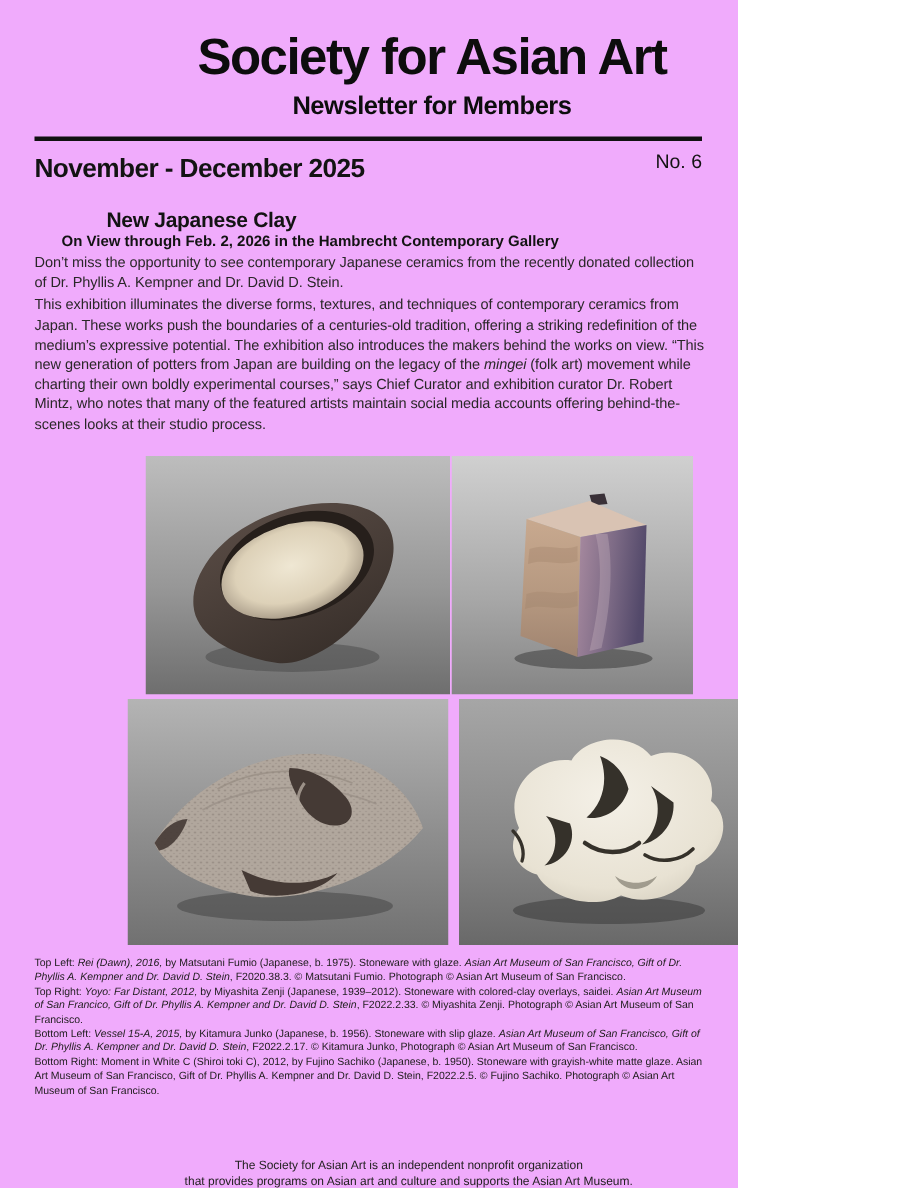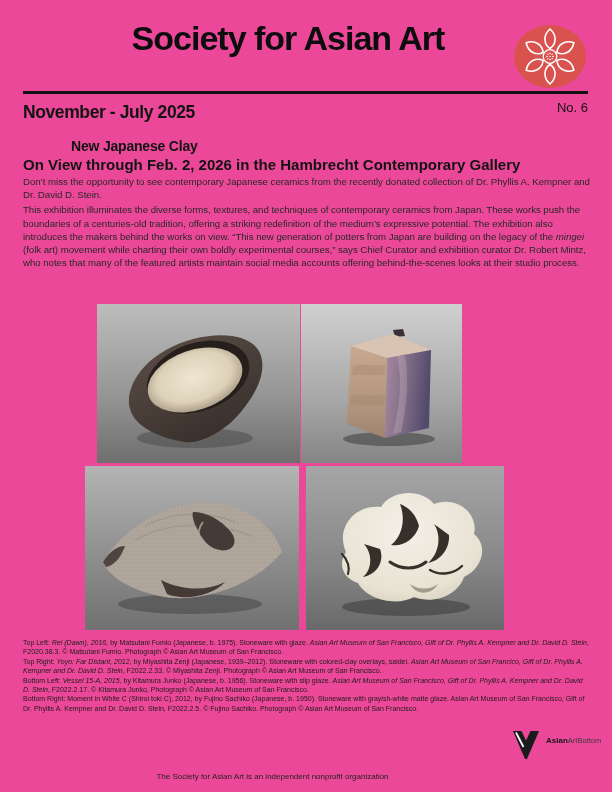--- a/index.html
+++ b/index.html
@@ -2,39 +2,39 @@
 <html style="--accent-red: #D9524E; --rule-black: #111111; --text-black: #211E1E;"><head>
 <meta charset="utf-8">
 <style>
   :root{
     --accent-red:#D9524E;
     --rule-black:#111111;
     --text-black:#211E1E;
   }
   html,body{margin:0;padding:0;background:#ffffff;}
   body{font-family:"Liberation Sans", sans-serif; color:var(--text-black);}
-  .page{position:relative;width:612px;height:792px;background:#ec4899;overflow:hidden;}
+  .page{position:relative;width:492px;height:792px;background:#f0abfc;overflow:hidden;}
 
   
   .masthead-text{position:absolute;left:0;top:21px;width:576px;text-align:center;}
   .masthead-title{margin:0;font-size:34px;font-weight:bold;letter-spacing:-1px;color:#0d0d0d;line-height:1.05;}
   .masthead-subtitle{margin:4px 0 0;font-size:17px;font-weight:bold;letter-spacing:-0.3px;color:#0d0d0d;}
   .flower-logo{position:absolute;left:513px;top:24px;width:74px;height:65px;}
 
   .rule{position:absolute;left:23px;right:24px;top:91px;height:3px;background:var(--rule-black);}
 
   
   .issue-row{position:absolute;left:23px;right:24px;top:100px;display:flex;justify-content:space-between;align-items:flex-start;}
   .issue-date{font-size:17.5px;font-weight:bold;letter-spacing:-0.4px;color:#131313;margin-top:2px;}
   .issue-number{font-size:13px;font-weight:normal;color:#131313;}
 
   
   .article{position:absolute;left:23px;right:22px;top:138px;}
   .article-title{margin:0;font-size:14px;font-weight:bold;letter-spacing:-0.2px;color:#131313;padding-left:48px;}
-  .article-subtitle{margin:2px 0 0;font-size:15px;font-weight:bold;color:#131313;}
+  .article-subtitle{margin:2px 18px 0;font-size:10px;font-weight:bold;color:#131313;}
   .article p{margin:2px 0 0;font-size:9.7px;line-height:13.2px;letter-spacing:-0.05px;color:#2a2728;}
 
   
   .collage{position:absolute;left:0;top:304px;width:612px;height:330px;}
   .photo{position:absolute;display:block;}
   .photo svg{display:block;width:100%;height:100%;}
   .ph1{left:97px;top:0;width:203px;height:159px;}
   .ph2{left:301px;top:0;width:161px;height:159px;}
   .ph3{left:85px;top:162px;width:214px;height:164px;}
   .ph4{left:306px;top:162px;width:198px;height:164px;}
@@ -52,20 +52,21 @@
   .aam-text .l1{font-size:8px;font-weight:bold;color:#161616;line-height:9.5px;}
   .aam-text .l2,.aam-text .l3{font-size:7.5px;color:#3a3a3a;line-height:9.5px;}
 </style>
 </head>
 <body>
 
 <div class="page">
 
   <div class="masthead-text">
     <h1 class="masthead-title">Society for Asian Art</h1>
+    <div class="masthead-subtitle">Newsletter for Members</div>
   </div>
 
   <div class="flower-logo">
     <svg viewBox="0 0 74 65" xmlns="http://www.w3.org/2000/svg" aria-hidden="true">
       <ellipse cx="37" cy="32.5" rx="36" ry="31.5" style="fill:var(--accent-red)"></ellipse>
       <g stroke="#ffffff" stroke-width="1.6" fill="none">
         <g transform="translate(37,32.5)">
           <g>
             <path d="M0,-8 C6,-12 7.5,-21 0,-27.5 C-7.5,-21 -6,-12 0,-8 Z"></path>
             <path transform="rotate(60)" d="M0,-8 C6,-12 7.5,-21 0,-27.5 C-7.5,-21 -6,-12 0,-8 Z"></path>
@@ -87,21 +88,21 @@
           <circle cx="-2.2" cy="2.2" r="0.7"></circle>
         <circle cx="2.2" cy="-2.2" r="0.7"></circle>
           <circle cx="-2.2" cy="-2.2" r="0.7"></circle>
       </g>
     </svg>
   </div>
 
   <div class="rule"></div>
 
   <div class="issue-row">
-    <div class="issue-date">November - July 2025</div>
+    <div class="issue-date">November - December 2025</div>
     <div class="issue-number">No. 6</div>
   </div>
 
   <section class="article">
     <h2 class="article-title">New Japanese Clay</h2>
     <h3 class="article-subtitle">On View through Feb. 2, 2026 in the Hambrecht Contemporary Gallery</h3>
     <p>Don’t miss the opportunity to see contemporary Japanese ceramics from the recently donated collection of Dr. Phyllis A. Kempner and Dr. David D. Stein.</p>
     <p><span>This exhibition illuminates the diverse forms, textures, and techniques of contemporary ceramics from Japan. These works push the boundaries of a centuries-old tradition, offering a striking redefinition of the medium’s expressive potential. The exhibition also introduces the makers behind the works on view. “This new generation of potters from Japan are building on the legacy of the </span><i>mingei</i><span> (folk art) movement while charting their own boldly experimental courses,” says Chief Curator and exhibition curator Dr. Robert Mintz, who notes that many of the featured artists maintain social media accounts offering behind-the-scenes looks at their studio process.</span></p>
   </section>
 
@@ -220,20 +221,21 @@
 
   <div class="captions">
     <p><span>Top Left: </span><i>Rei (Dawn), 2016,</i><span> by Matsutani Fumio (Japanese, b. 1975). Stoneware with glaze. </span><i>Asian Art Museum of San Francisco, Gift of Dr. Phyllis A. Kempner and Dr. David D. Stein</i><span>, F2020.38.3. © Matsutani Fumio. Photograph © Asian Art Museum of San Francisco.</span></p>
     <p><span>Top Right: </span><i>Yoyo: Far Distant, 2012,</i><span> by Miyashita Zenji (Japanese, 1939–2012). Stoneware with colored-clay overlays, saidei. </span><i>Asian Art Museum of San Francico, Gift of Dr. Phyllis A. Kempner and Dr. David D. Stein</i><span>, F2022.2.33. © Miyashita Zenji. Photograph © Asian Art Museum of San Francisco.</span></p>
     <p><span>Bottom Left: </span><i>Vessel 15-A, 2015,</i><span> by Kitamura Junko (Japanese, b. 1956). Stoneware with slip glaze. </span><i>Asian Art Museum of San Francisco, Gift of Dr. Phyllis A. Kempner and Dr. David D. Stein</i><span>, F2022.2.17. © Kitamura Junko, Photograph © Asian Art Museum of San Francisco.</span></p>
     <p><span>Bottom Right: Moment in White C (Shiroi toki C), 2012, by Fujino Sachiko (Japanese, b. 1950). Stoneware with grayish-white matte glaze. Asian Art Museum of San Francisco, Gift of Dr. Phyllis A. Kempner and Dr. David D. Stein, F2022.2.5. © Fujino Sachiko. Photograph © Asian Art Museum of San Francisco.</span></p>
   </div>
 
   <div class="footer-text">
     <div>The Society for Asian Art is an independent nonprofit organization</div>
+    <div>that provides programs on Asian art and culture and supports the Asian Art Museum.</div>
   </div>
 
   <div class="aam-logo">
     <svg class="aam-mark" viewBox="0 0 30 30" xmlns="http://www.w3.org/2000/svg">
       <path d="M2,1 L10.5,1 L15,10.5 L19.5,1 L28,1 L16,29 L14,29 Z" fill="#1b1b1b"></path>
       <line x1="5" y1="2.5" x2="12.5" y2="17" stroke="#ffffff" stroke-width="1.8"></line>
     </svg>
     <div class="aam-text">
       <div class="l1">Asian</div>
       <div class="l2">Art</div>

